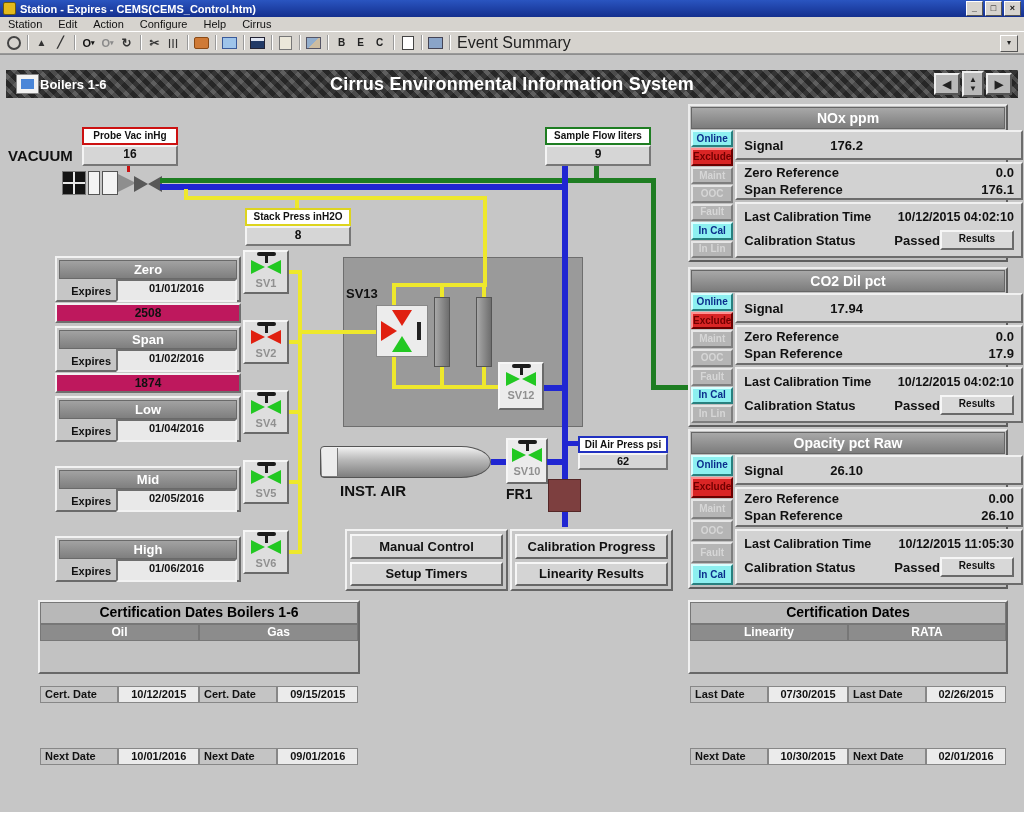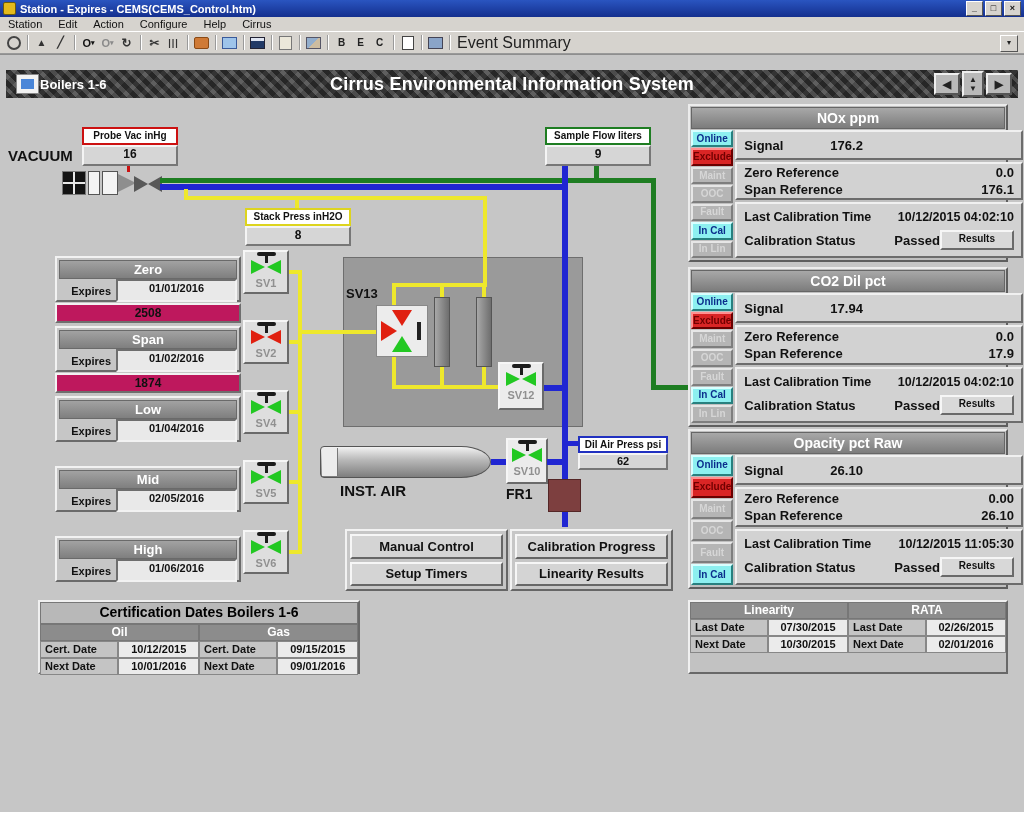--- a/index.html
+++ b/index.html
@@ -78,21 +78,21 @@
   .an-row.small{font-size:12.5px;}
   .results-btn{margin-left:auto;width:70px;height:16px;background:#d8d8d8;border:2px solid;border-color:#f6f6f6 #6a6a6a #6a6a6a #f6f6f6;font-size:10px;font-weight:bold;text-align:center;line-height:13px;color:#111;}
   
   .btn-group{background:#c6c6c6;border:2px solid;border-color:#f2f2f2 #666 #666 #f2f2f2;padding:3px;display:flex;flex-direction:column;gap:3px;}
   .hmi-btn{flex:1;background:#d4d4d4;border:2px solid;border-color:#f6f6f6 #666 #666 #f6f6f6;font-weight:bold;font-size:13px;color:#111;text-align:center;display:flex;align-items:center;justify-content:center;}
   
   .cert{background:#c2c2c2;border:2px solid;border-color:#f0f0f0 #686868 #686868 #f0f0f0;}
   .cert-title{height:20px;background:#b8b8b8;border:1px solid #777;color:#000;font-weight:bold;font-size:14px;text-align:center;line-height:19px;}
   .cert-head{display:flex;}
   .cert-head div{flex:1;height:15px;background:#8c8c8c;border:1px solid #777;color:#fff;font-weight:bold;font-size:12px;text-align:center;line-height:15px;}
-  .cert-row{display:flex;height:17px;}
+  .cert-row{display:flex;height:17px;margin-top:45px;}
   .cc{border:1px solid #878787;font-weight:bold;font-size:11px;color:#111;line-height:15px;}
   .cc-l{width:24%;background:#c4c4c4;padding-left:4px;}
   .cc-v{width:26%;background:#ebebeb;text-align:center;}
   
   .checker{background:#141414;position:relative;border:1px solid #777;}
   .checker::before{content:"";position:absolute;left:50%;top:0;width:2px;height:100%;background:#e8e8e8;margin-left:-1px;}
   .checker::after{content:"";position:absolute;top:50%;left:0;height:2px;width:100%;background:#e8e8e8;margin-top:-1px;}
   .pwhite{background:#f4f4f4;border:1px solid #555;}
   .cyl{background:linear-gradient(180deg,#f2f2f2,#b6b6b6 45%,#7e7e7e);border:1px solid #555;}
   .graybox{background:#9a9a9a;border:1px solid #6e6e6e;}
@@ -514,20 +514,21 @@
     </div>
     <div class="cert-row">
       <div class="cc cc-l">Next Date</div>
       <div class="cc cc-v">10/01/2016</div>
       <div class="cc cc-l">Next Date</div>
       <div class="cc cc-v">09/01/2016</div>
     </div>
   </div>
 
   <div class="abs cert" style="left:688px;top:600px;width:320px;height:74px;">
+    <div class="cert-title">Certification Dates</div>
     <div class="cert-head">
       <div>Linearity</div>
       <div>RATA</div>
     </div>
     <div class="cert-row">
       <div class="cc cc-l">Last Date</div>
       <div class="cc cc-v">07/30/2015</div>
       <div class="cc cc-l">Last Date</div>
       <div class="cc cc-v">02/26/2015</div>
     </div>

